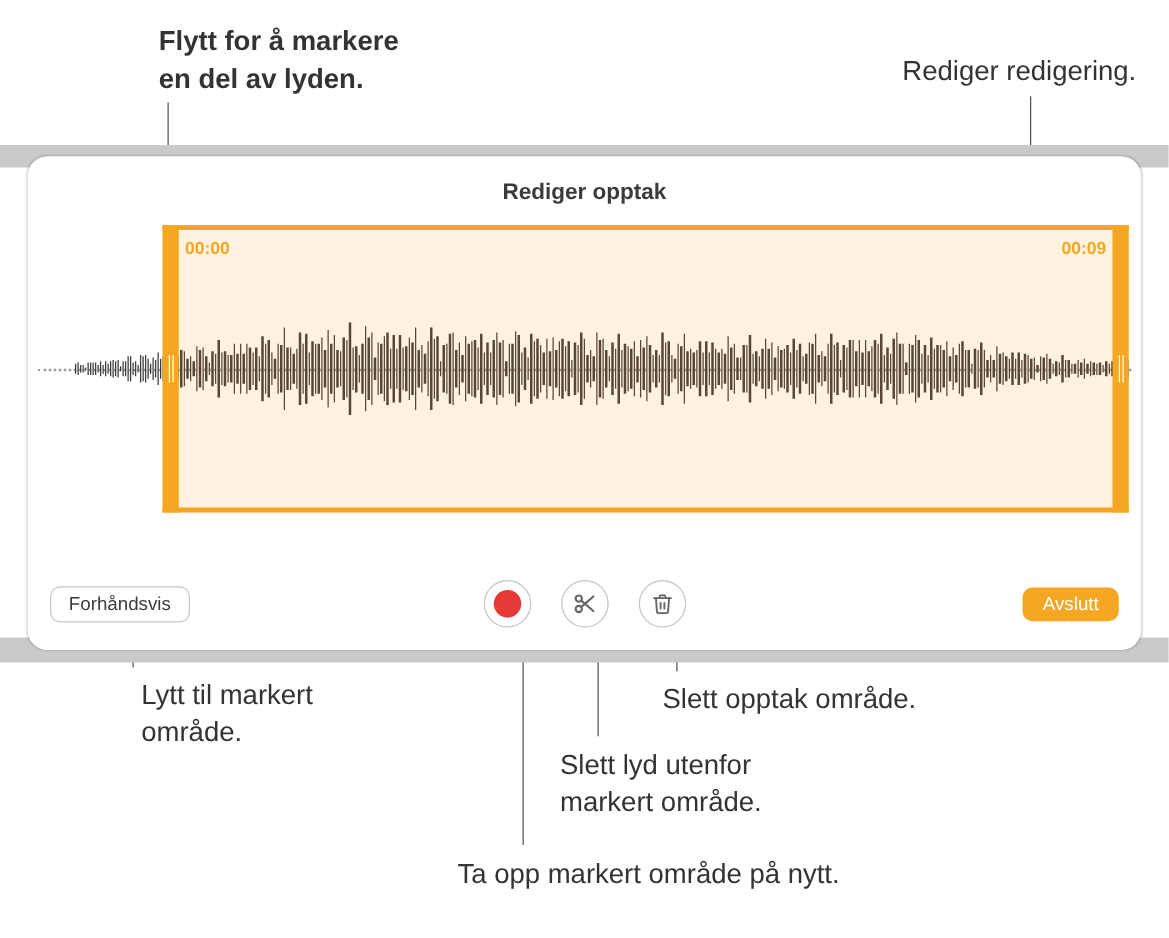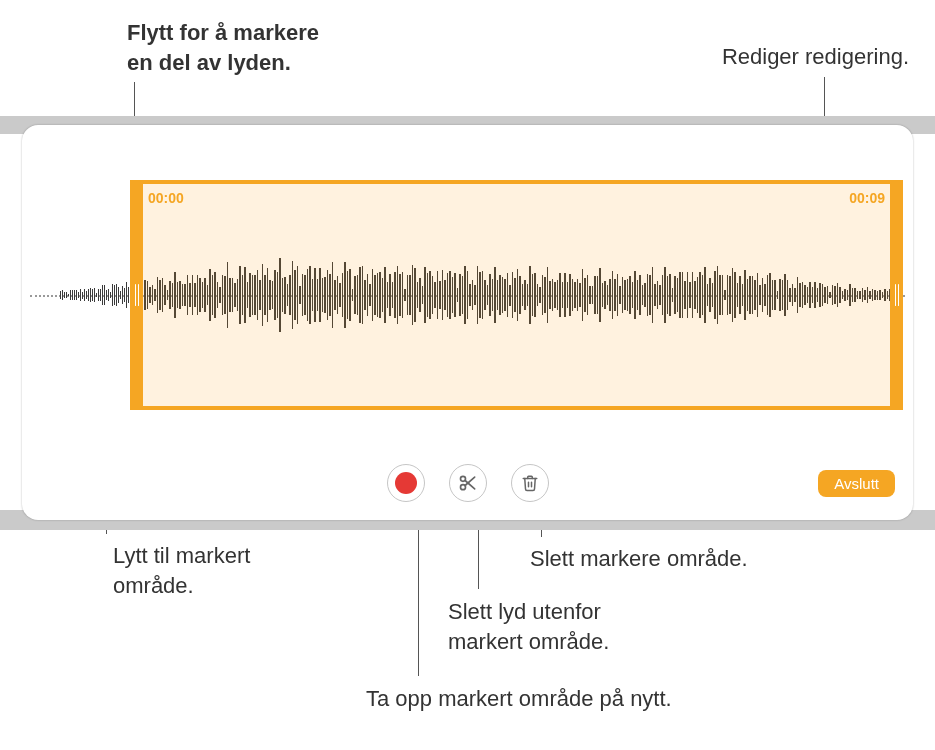--- a/index.html
+++ b/index.html
@@ -183,36 +183,37 @@
 <div class="callout-line" style="left:824px; top:475px; width:62px; height:1px;"></div>
 <div class="callout-line" style="left:886px; top:475px; width:1px; height:10px;"></div>
 
 <div class="callout" style="left:113px; top:541px;">
   <span style="white-space:pre;">Lytt til markert
 område.</span>
 </div>
 <div class="callout-line" style="left:106px; top:481px; width:1px; height:53px;"></div>
 
 <div class="callout" style="left:530px; top:544px;">
-  <span>Slett markere område.</span>
+  <span>Slett opptak område.</span>
 </div>
 <div class="callout-line" style="left:541px; top:481px; width:1px; height:56px;"></div>
 
 <div class="callout" style="left:448px; top:597px;">
   <span style="white-space:pre;">Slett lyd utenfor
 markert område.</span>
 </div>
 <div class="callout-line" style="left:478px; top:481px; width:1px; height:108px;"></div>
 
 <div class="callout" style="left:366px; top:684px;">
   <span>Ta opp markert område på nytt.</span>
 </div>
 <div class="callout-line" style="left:418px; top:481px; width:1px; height:195px;"></div>
 
 <div class="panel">
+  <div class="panel-title">Rediger opptak</div>
 
   <div class="wave-area">
     <div class="midline"></div>
     <div class="waveform" id="wf">
         <div class="wave-bar" style="height: 8.3926px;"></div>
         <div class="wave-bar" style="height: 9.57255px;"></div>
         <div class="wave-bar" style="height: 5.03953px;"></div>
         <div class="wave-bar" style="height: 6.57417px;"></div>
         <div class="wave-bar" style="height: 2.9024px;"></div>
         <div class="wave-bar" style="height: 9.82912px;"></div>
@@ -570,20 +571,21 @@
     </div>
     <div class="sel-handle" style="right:2px;">
       <div class="lines">
           <span></span>
           <span></span>
         </div>
     </div>
   </div>
 
   <div class="toolbar">
+    <button class="btn-pill">Forhåndsvis</button>
 
     <div class="icon-group">
       <button class="icon-btn">
         <span class="record-dot"></span>
       </button>
       <button class="icon-btn">
         <svg width="20" height="20" viewBox="0 0 24 24" fill="none" stroke="#666" stroke-width="2" stroke-linecap="round" stroke-linejoin="round">
           <circle cx="6" cy="7" r="3"></circle>
           <circle cx="6" cy="17" r="3"></circle>
           <line x1="8.5" y1="9" x2="20" y2="19"></line>

